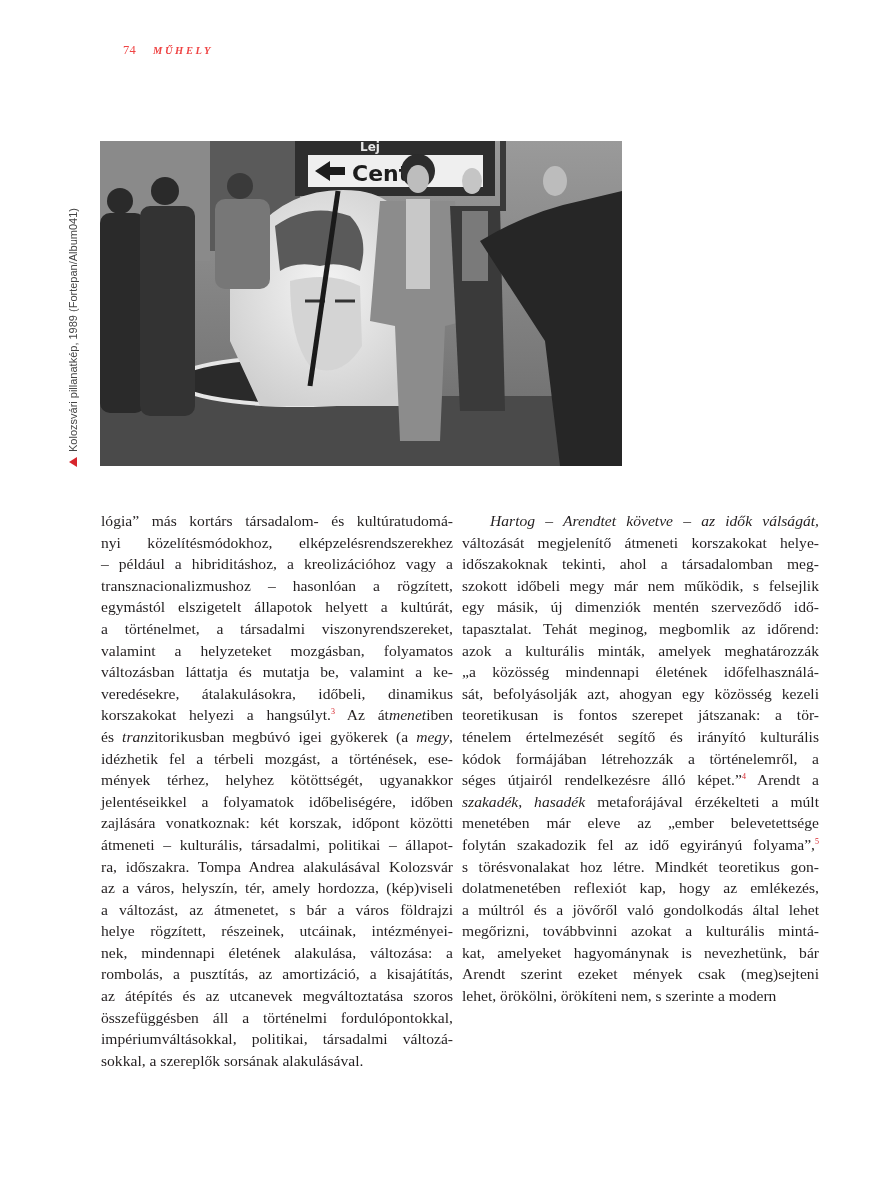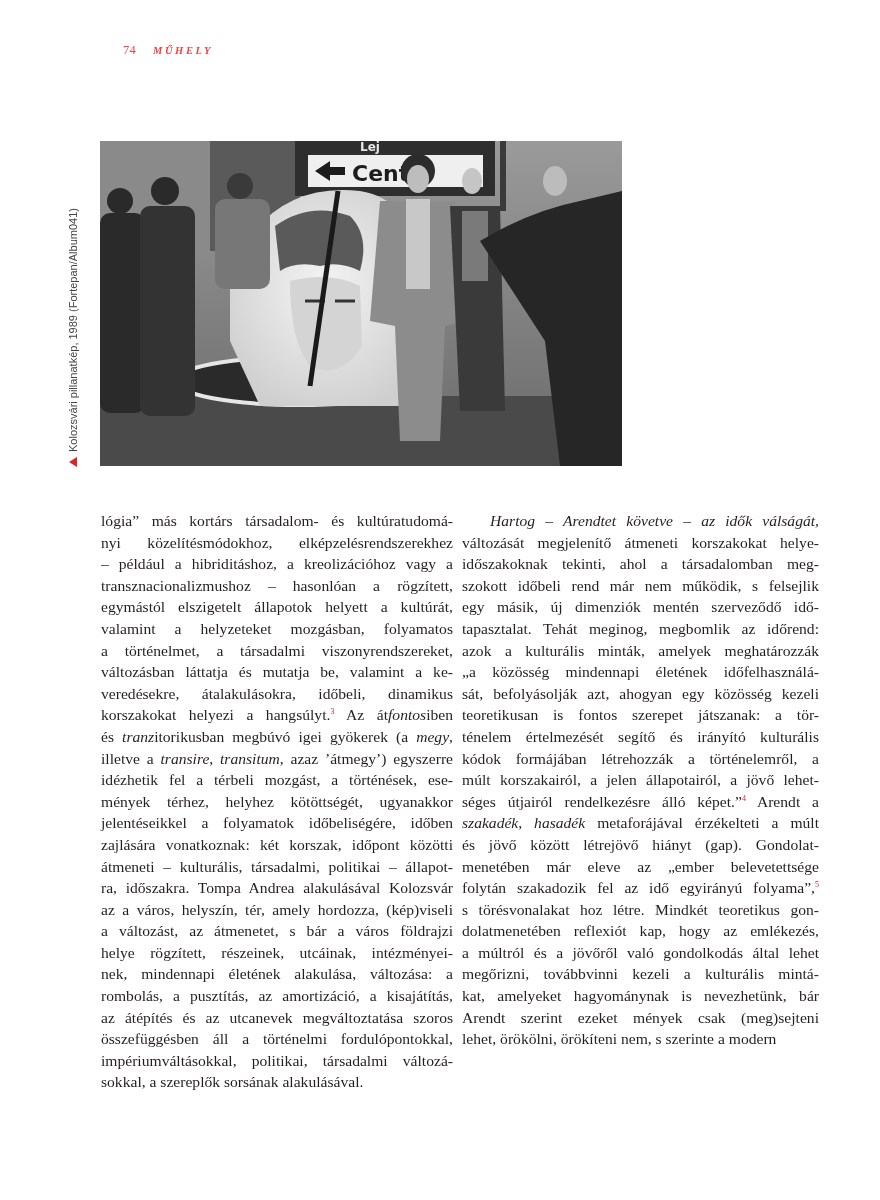--- a/index.html
+++ b/index.html
@@ -102,62 +102,59 @@
     </g>
   </svg>
 </div>
 
 <div class="column left" id="col-left">
     <span class="line"><span>lógia” más kortárs társadalom- és kultúratudomá-</span></span>
     <span class="line"><span>nyi közelítésmódokhoz, elképzelésrendszerekhez</span></span>
     <span class="line"><span>– például a hibriditáshoz, a kreolizációhoz vagy a</span></span>
     <span class="line"><span>transznacionalizmushoz – hasonlóan a rögzített,</span></span>
     <span class="line"><span>egymástól elszigetelt állapotok helyett a kultúrát,</span></span>
+    <span class="line"><span>a történelmet, a társadalmi viszonyrendszereket,</span></span>
     <span class="line"><span>valamint a helyzeteket mozgásban, folyamatos</span></span>
-    <span class="line"><span>a történelmet, a társadalmi viszonyrendszereket,</span></span>
     <span class="line"><span>változásban láttatja és mutatja be, valamint a ke-</span></span>
     <span class="line"><span>veredésekre, átalakulásokra, időbeli, dinamikus</span></span>
-    <span class="line"><span>korszakokat helyezi a hangsúlyt.</span><sup class="fn" style="color: rgb(215, 38, 44);">3</sup><span> Az át</span><i>fontos</i><span>iben</span></span>
+    <span class="line"><span>korszakokat helyezi a hangsúlyt.</span><sup class="fn" style="color: rgb(215, 38, 44);">3</sup><span> Az át</span><i>menet</i><span>iben</span></span>
     <span class="line"><span>és </span><i>tranz</i><span>itorikusban megbúvó igei gyökerek (a </span><i>megy</i><span>,</span></span>
-    <span class="line"><span>illetve a </span><i>transire</i><span>, </span><i>transitum</i><span>, azaz ’átmegy’) egyszerre</span></span>
     <span class="line"><span>idézhetik fel a térbeli mozgást, a történések, ese-</span></span>
     <span class="line"><span>mények térhez, helyhez kötöttségét, ugyanakkor</span></span>
     <span class="line"><span>jelentéseikkel a folyamatok időbeliségére, időben</span></span>
     <span class="line"><span>zajlására vonatkoznak: két korszak, időpont közötti</span></span>
     <span class="line"><span>átmeneti – kulturális, társadalmi, politikai – állapot-</span></span>
     <span class="line"><span>ra, időszakra. Tompa Andrea alakulásával Kolozsvár</span></span>
     <span class="line"><span>az a város, helyszín, tér, amely hordozza, (kép)viseli</span></span>
     <span class="line"><span>a változást, az átmenetet, s bár a város földrajzi</span></span>
     <span class="line"><span>helye rögzített, részeinek, utcáinak, intézményei-</span></span>
     <span class="line"><span>nek, mindennapi életének alakulása, változása: a</span></span>
     <span class="line"><span>rombolás, a pusztítás, az amortizáció, a kisajátítás,</span></span>
     <span class="line"><span>az átépítés és az utcanevek megváltoztatása szoros</span></span>
     <span class="line"><span>összefüggésben áll a történelmi fordulópontokkal,</span></span>
     <span class="line"><span>impériumváltásokkal, politikai, társadalmi változá-</span></span>
     <span class="line last"><span>sokkal, a szereplők sorsának alakulásával.</span></span>
   </div>
 <div class="column right" id="col-right">
     <span class="line indent"><span>Hartog – Arendtet követve – az idők válságát,</span></span>
     <span class="line"><span>változását megjelenítő átmeneti korszakokat helye-</span></span>
     <span class="line"><span>időszakoknak tekinti, ahol a társadalomban meg-</span></span>
-    <span class="line"><span>szokott időbeli rend már nem működik, s felsejlik</span></span>
+    <span class="line"><span>szokott időbeli megy már nem működik, s felsejlik</span></span>
     <span class="line"><span>egy másik, új dimenziók mentén szerveződő idő-</span></span>
     <span class="line"><span>tapasztalat. Tehát meginog, megbomlik az időrend:</span></span>
     <span class="line"><span>azok a kulturális minták, amelyek meghatározzák</span></span>
     <span class="line"><span>„a közösség mindennapi életének időfelhasználá-</span></span>
     <span class="line"><span>sát, befolyásolják azt, ahogyan egy közösség kezeli</span></span>
     <span class="line"><span>teoretikusan is fontos szerepet játszanak: a tör-</span></span>
     <span class="line"><span>ténelem értelmezését segítő és irányító kulturális</span></span>
     <span class="line"><span>kódok formájában létrehozzák a történelemről, a</span></span>
-    <span class="line"><span>múlt korszakairól, a jelen állapotairól, a jövő lehet-</span></span>
     <span class="line"><span>séges útjairól rendelkezésre álló képet.”</span><sup class="fn" style="color: rgb(215, 38, 44);">4</sup><span> Arendt a</span></span>
     <span class="line"><i>szakadék</i><span>, </span><i>hasadék</i><span> metaforájával érzékelteti a múlt</span></span>
-    <span class="line"><span>és jövő között létrejövő hiányt (gap). Gondolat-</span></span>
     <span class="line"><span>menetében már eleve az „ember belevetettsége</span></span>
     <span class="line"><span>folytán szakadozik fel az idő egyirányú folyama”,</span><sup class="fn" style="color: rgb(215, 38, 44);">5</sup></span>
     <span class="line"><span>s törésvonalakat hoz létre. Mindkét teoretikus gon-</span></span>
     <span class="line"><span>dolatmenetében reflexiót kap, hogy az emlékezés,</span></span>
     <span class="line"><span>a múltról és a jövőről való gondolkodás által lehet</span></span>
-    <span class="line"><span>megőrizni, továbbvinni kezeli a kulturális mintá-</span></span>
+    <span class="line"><span>megőrizni, továbbvinni azokat a kulturális mintá-</span></span>
     <span class="line"><span>kat, amelyeket hagyománynak is nevezhetünk, bár</span></span>
     <span class="line"><span>Arendt szerint ezeket mények csak (meg)sejteni</span></span>
     <span class="line last"><span>lehet, örökölni, örökíteni nem, s szerinte a modern</span></span>
   </div>
 
 </body></html>

